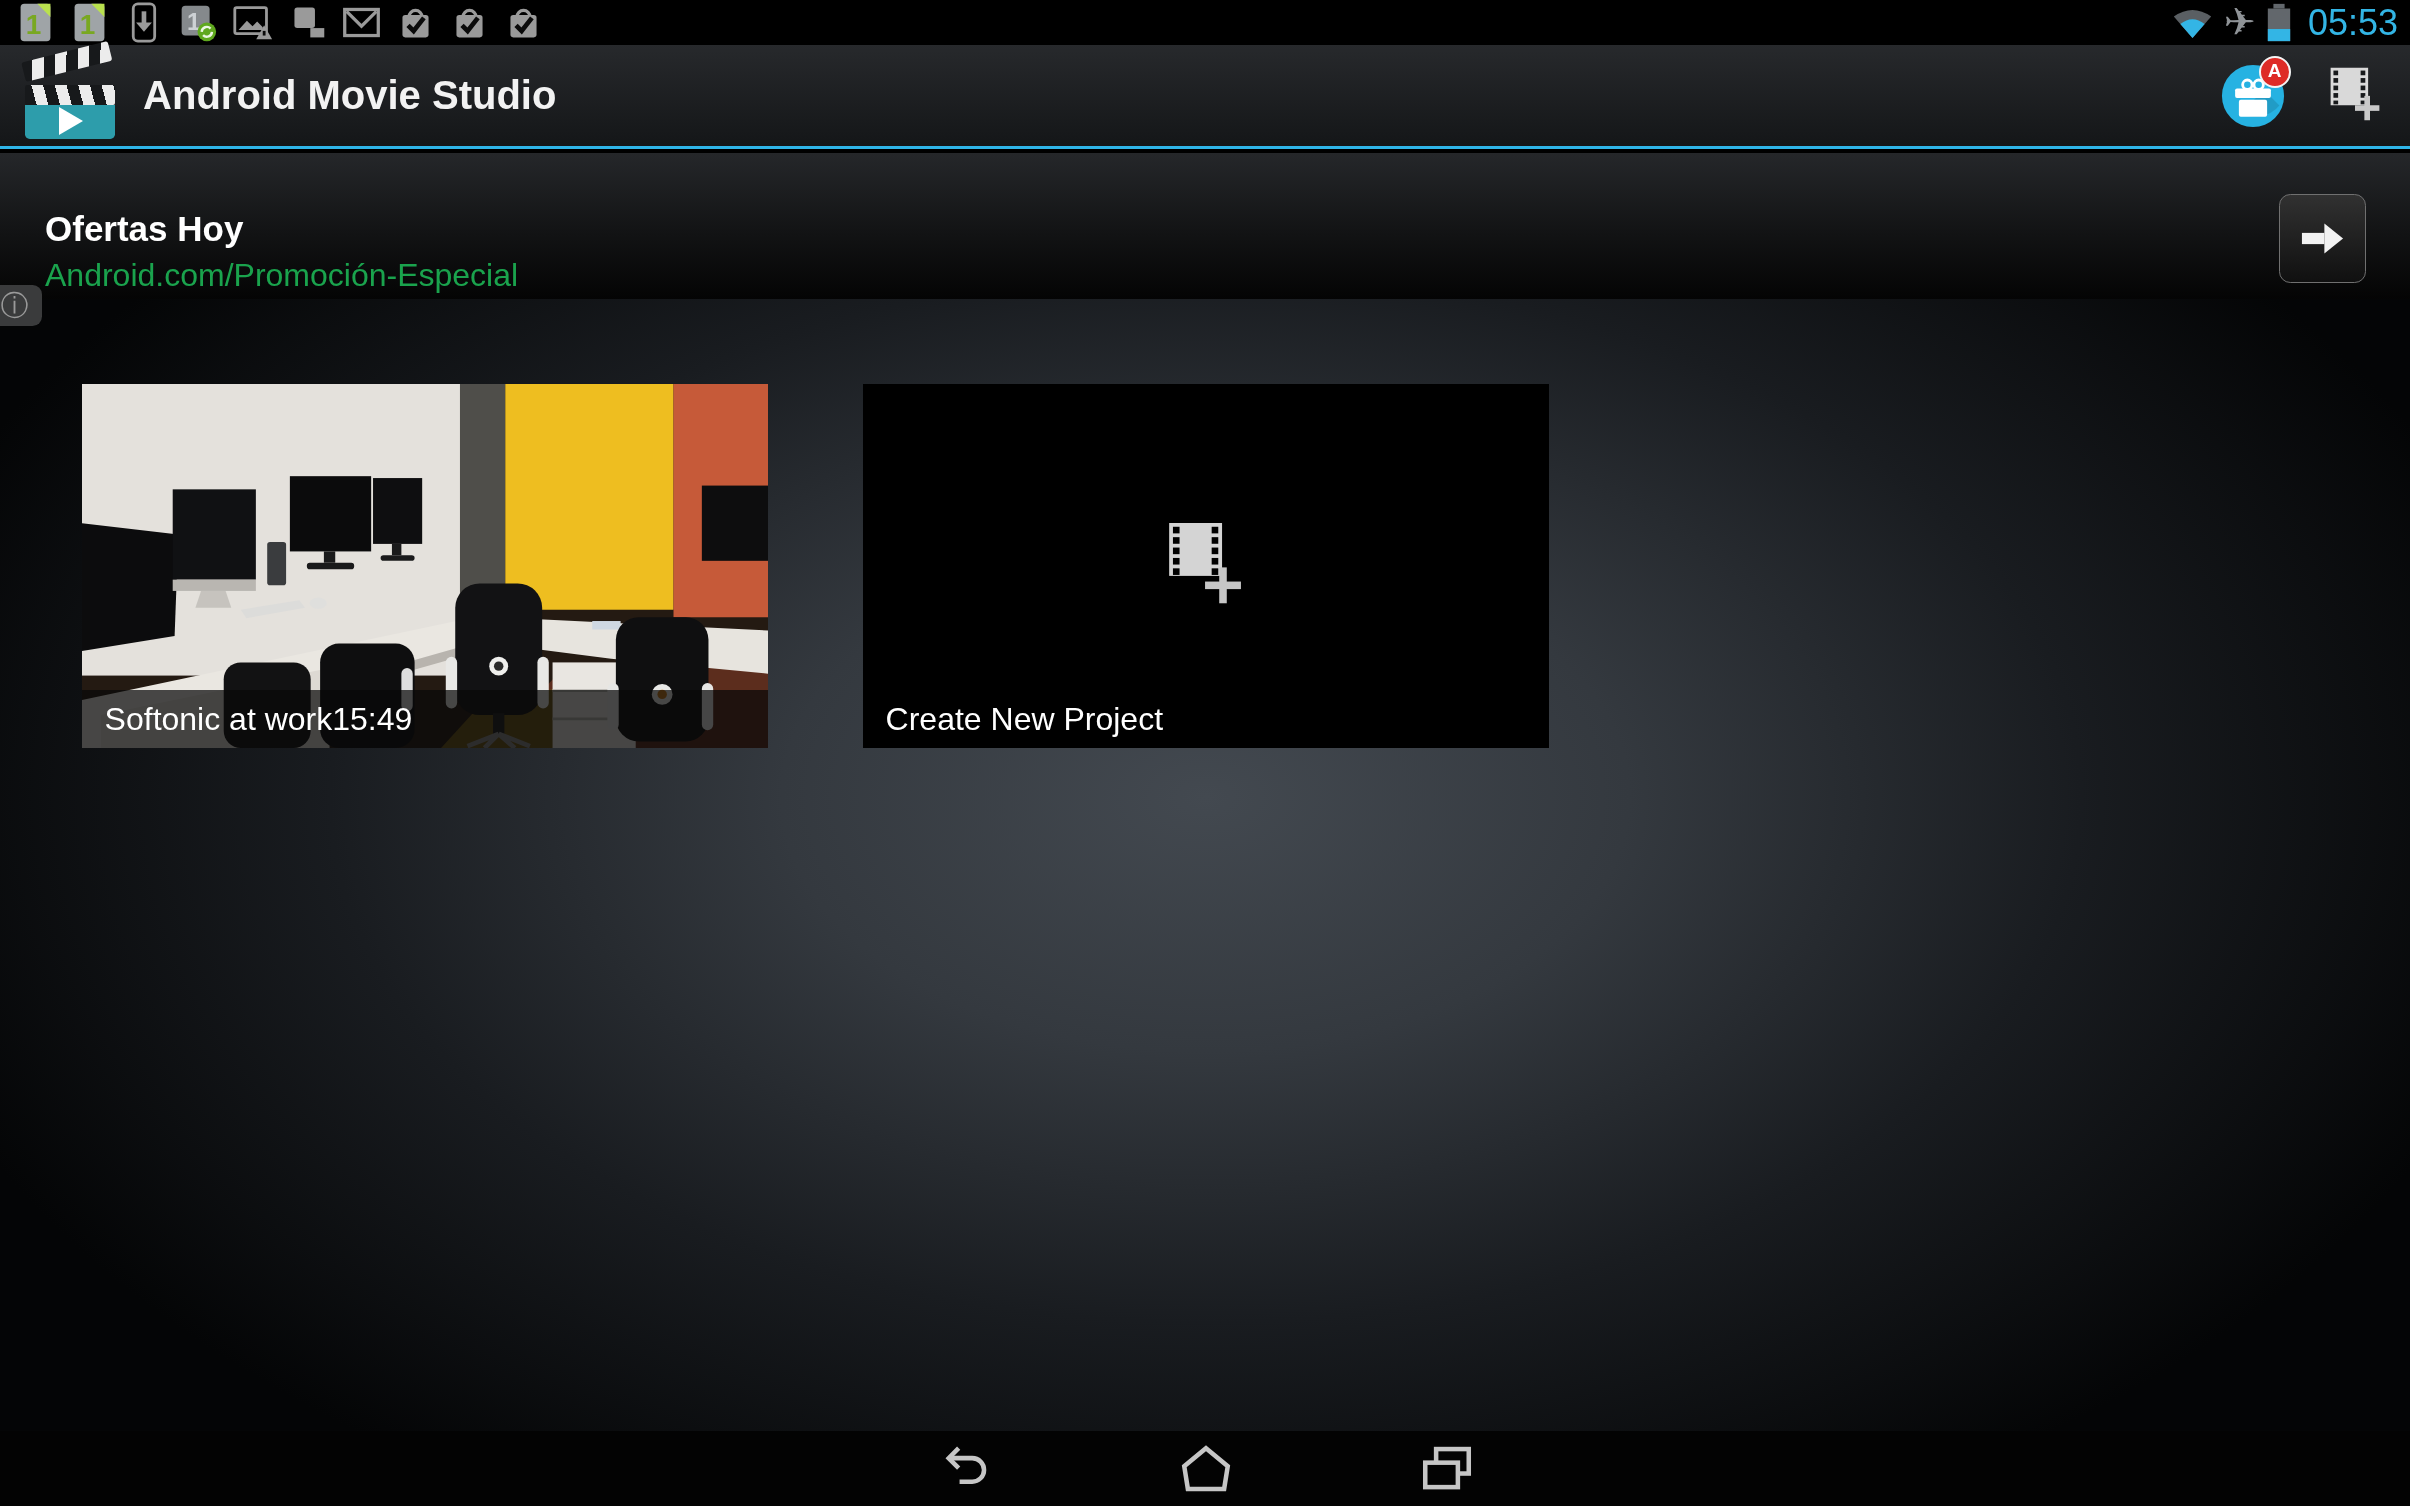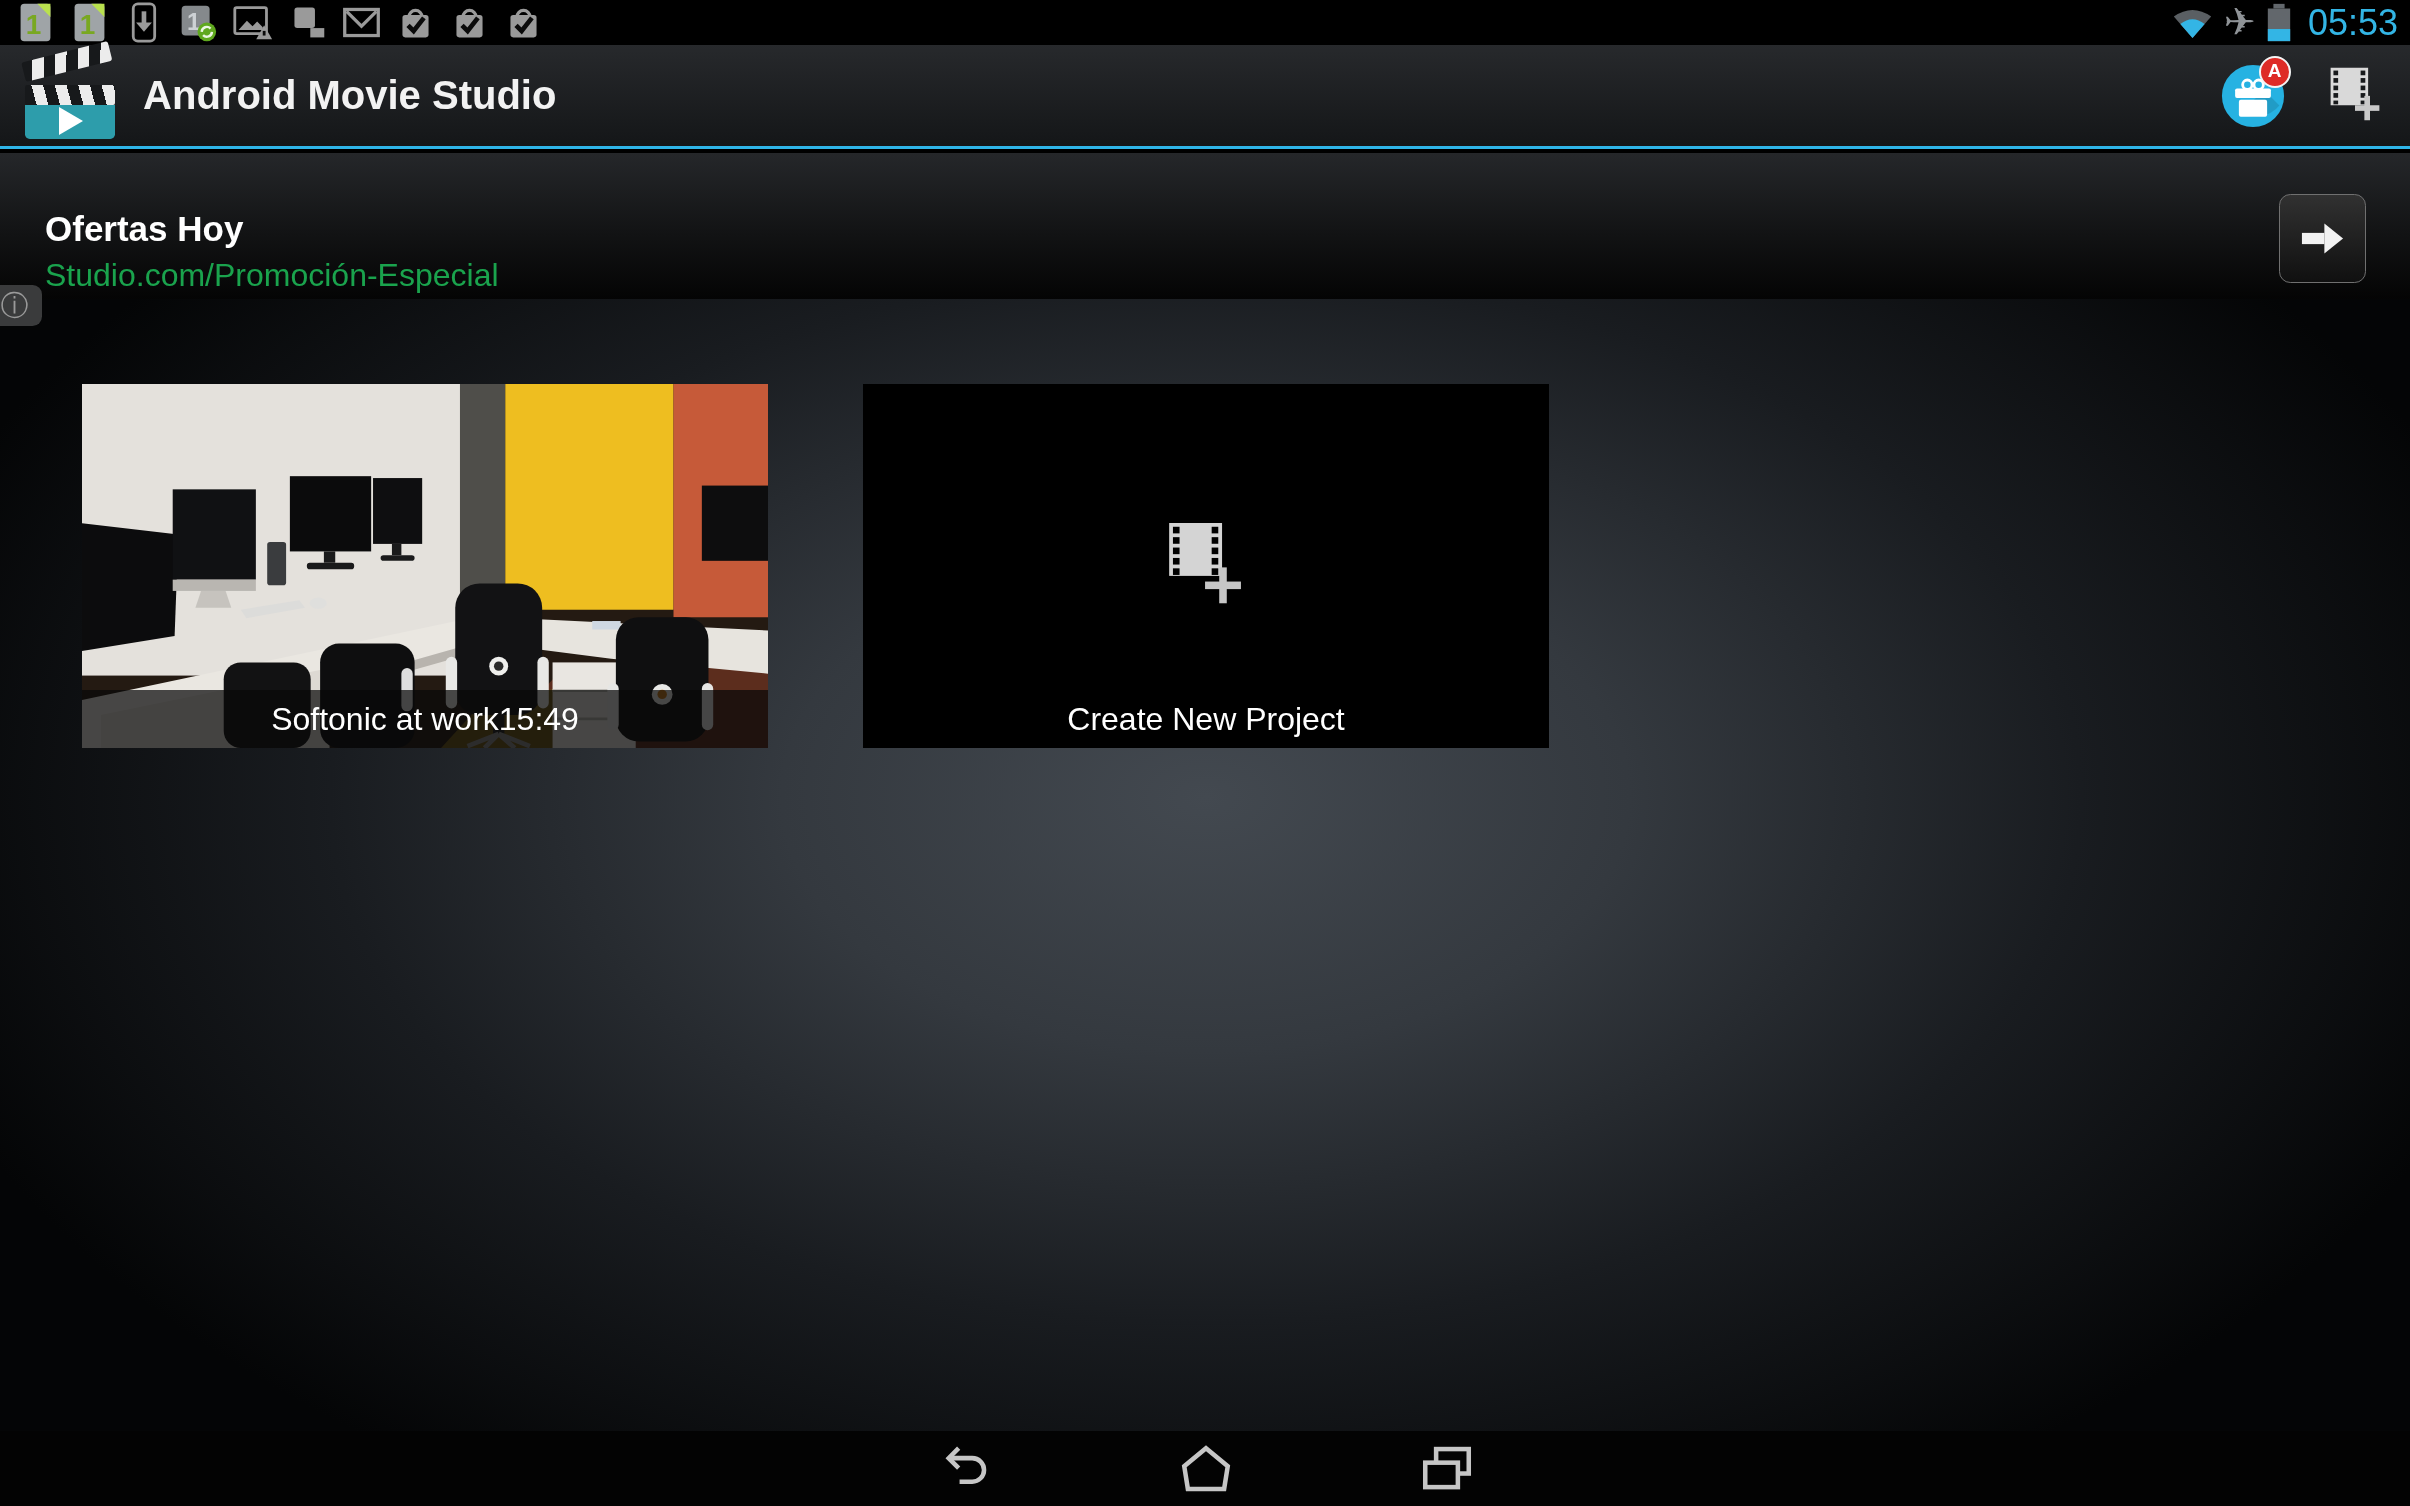--- a/index.html
+++ b/index.html
@@ -55,21 +55,21 @@
                  display:flex; align-items:center; justify-content:center; z-index:5; }
 
   
   #content { position:absolute; left:0; top:299px; width:2411px; height:1132px;
              background:radial-gradient(ellipse 1412px 847px at 50% 44%,
                         #434950 0%, #34393f 30%, #191c20 62%, #040506 96%); }
   .tile { position:absolute; top:85px; width:686px; height:364px; overflow:hidden; cursor:pointer; }
   #tile-video { left:82px; }
   #tile-new { left:863px; background:#000; }
   .tile-bar { position:absolute; left:0; right:0; bottom:0; height:58px;
-              display:flex; align-items:center; justify-content:center;
+              display:flex; align-items:center; justify-content:flex-start;
               padding:0 22.6px; color:#fff; font-size:32px; }
   #tile-video .tile-bar { background:rgba(8,8,8,0.72); }
   #film-plus { position:absolute; left:50%; top:139px; transform:translateX(-50%); }
 
   
   #nav-bar { position:absolute; left:0; top:1431px; width:2411px; height:75px; background:#030303;
              display:flex; align-items:center; justify-content:center; gap:181px; }
   .nav-btn { width:60px; height:60px; display:flex; align-items:center; justify-content:center;
              cursor:pointer; }
 </style>
@@ -184,21 +184,21 @@
         <rect x="32" y="44" width="26" height="6" fill="#c9c9c9"></rect>
         <rect x="42" y="34" width="6" height="26" fill="#c9c9c9"></rect>
       </svg>
     </div>
   </div>
 </div>
 
 <div id="ad-banner">
   <div id="ad-text">
     <div id="ad-headline">Ofertas Hoy</div>
-    <div id="ad-link">Studio.com/Promoción-Especial</div>
+    <div id="ad-link">Android.com/Promoción-Especial</div>
   </div>
   <div id="ad-arrow-button">
     <svg width="49" height="43" viewBox="0 0 52 46">
       <rect x="4" y="17" width="24" height="12" fill="#f2f2f2"></rect>
       <path d="M28 7 L48 23 L28 39 Z" fill="#f2f2f2"></path>
     </svg>
   </div>
 </div>
 <div id="ad-info-tab">
   <span>ⓘ</span>

